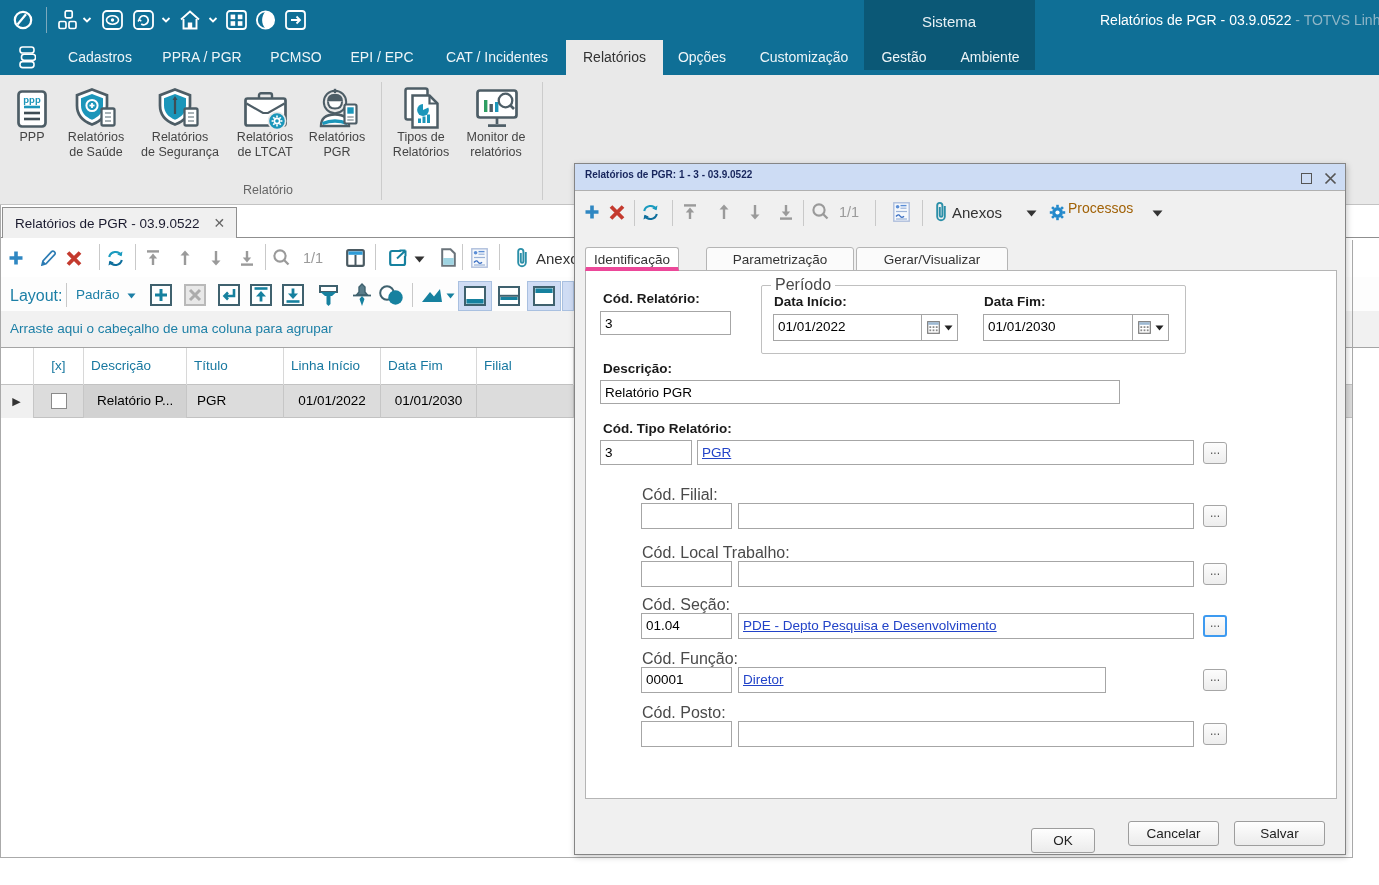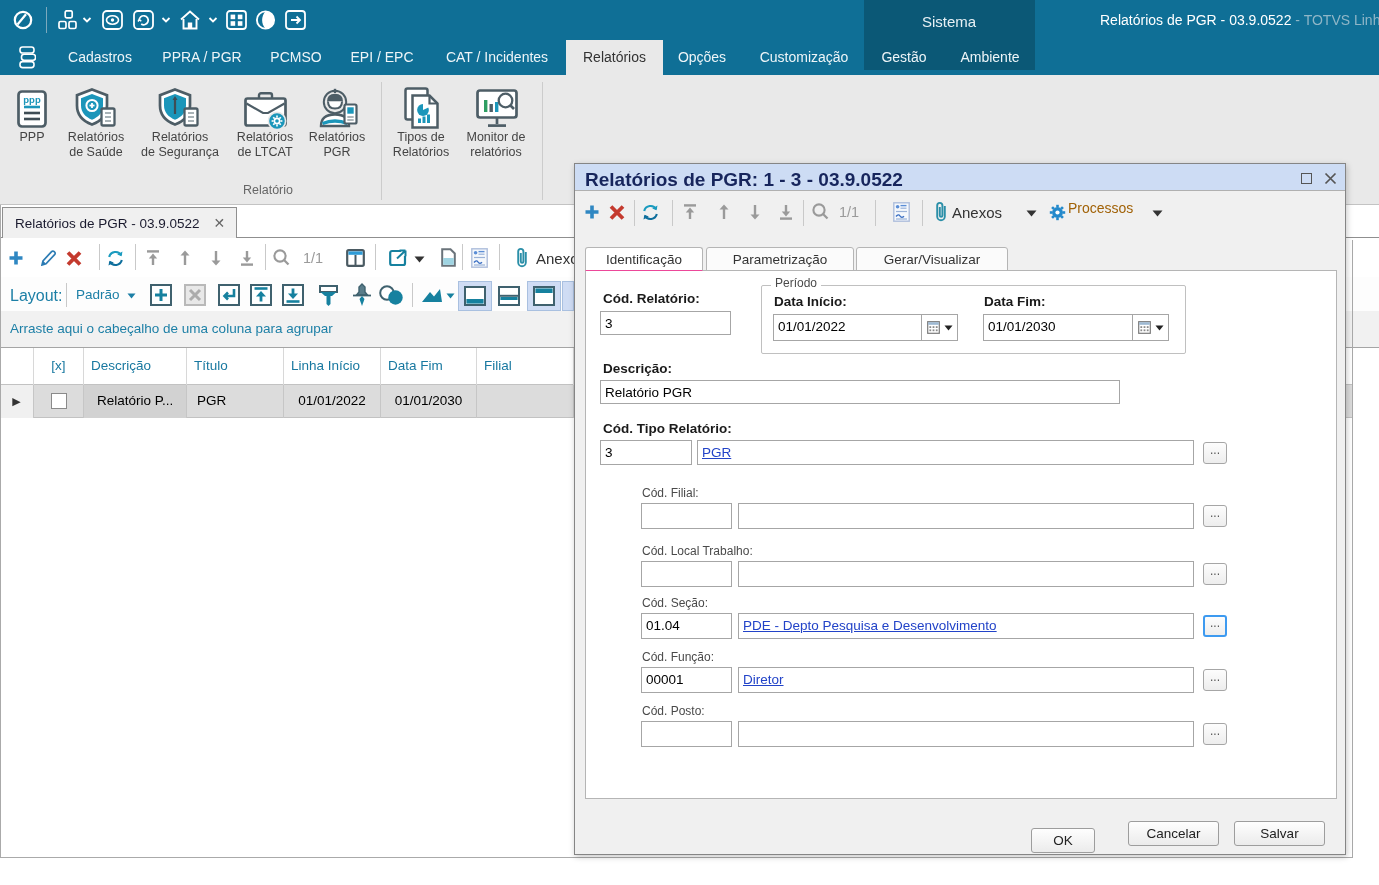--- a/index.html
+++ b/index.html
@@ -37,26 +37,26 @@
 .hcol{position:absolute;top:0;height:37px;line-height:36px;font-size:13.5px;color:#1878a0;border-right:1px solid #d8d8d8;padding-left:7px}
 #trow{left:0;top:385px;width:1352px;height:33px;background:#dcdcdc;border-bottom:1px solid #c2c2c2}
 .rcol{position:absolute;top:0;height:33px;line-height:32px;font-size:13.5px;color:#000;border-right:1px solid #c6c6c6;padding-left:7px}
 
 #lborder{left:0;top:205px;width:1px;height:652px;background:#aaa}
 #rborder{left:1352px;top:240px;width:1px;height:617px;background:#aaa}
 #bborder{left:0;top:857px;width:1353px;height:1px;background:#aaa}
 
 #dlg{left:574px;top:163px;width:772px;height:692px;background:#f0f0f0;border:1px solid #858585;box-shadow:1px 2px 6px rgba(0,0,0,.22)}
 #dttl{position:absolute;left:0;top:0;width:770px;height:27px;background:#cddcf4;border-bottom:1px solid #b0b0b0}
-#dttl b{position:absolute;left:10px;top:5px;font-size:19px;color:#17255c}
+#dttl b{position:absolute;left:10px;top:5px;font-size:10px;color:#17255c}
 #dtb{position:absolute;left:0;top:28px;width:770px;height:43px}
 #dtabs{position:absolute;left:0;top:83px;width:770px;height:24px}
 .dtab{position:absolute;top:0;height:24px;background:#fff;border:1px solid #b5b5b5;border-radius:3px 3px 0 0;text-align:center;font-size:13.5px;color:#333;line-height:23px}
 #dpanel{position:absolute;left:10px;top:106px;width:752px;height:529px;background:#fff;border:1px solid #b5b5b5}
-.lbl{position:absolute;font-size:12px;color:#4a4a4a;white-space:nowrap}
+.lbl{position:absolute;font-size:16px;color:#4a4a4a;white-space:nowrap}
 .lblb{position:absolute;font-size:13.5px;font-weight:bold;color:#1a1a1a;white-space:nowrap}
 .inp{position:absolute;background:#fff;border:1px solid #a6a6a6;font-size:13.5px;color:#000;line-height:23px;padding-left:4px;white-space:nowrap}
 .lnk{color:#2243c8;text-decoration:underline}
 .dots{position:absolute;width:24px;height:22px;background:linear-gradient(#fdfdfd,#ededed);border:1px solid #a6a6a6;border-radius:3px;text-align:center;line-height:14px;font-size:12px;color:#555}
 .btn{position:absolute;width:91px;height:25px;background:linear-gradient(#fefefe,#ebebeb);border:1px solid #9d9d9d;border-radius:3px;text-align:center;line-height:23px;font-size:13.5px;color:#222}
 .calbtn{position:absolute;right:0;top:0;bottom:0;width:36px;border-left:1px solid #a6a6a6;background:#fff;display:flex;align-items:center;justify-content:center}
 </style>
 </head>
 <body>
 <div class="abs" id="topbar">
@@ -479,21 +479,21 @@
           </g>
         </g>
         <circle cx="8.5" cy="8.5" r="2.1" fill="#fff"></circle>
       </svg>
   <div class="abs" style="left:493px;top:8px;font-size:14px;color:#a16207">Processos</div>
   <svg class="abs" style="left:577px;top:18px" width="11" height="7" viewBox="0 0 11 7">
         <path d="M0.5 0.5 H10.5 L5.5 6.5 Z" fill="#333"></path>
       </svg>
   </div>
   <div id="dtabs">
-    <div class="dtab" style="left:10px;width:118px;border-bottom:1px solid #ec4899;z-index:2">Identificação</div>
+    <div class="dtab" style="left:10px;width:94px;border-bottom:4px solid #ec4899;z-index:2">Identificação</div>
     <div class="dtab" style="left:131px;width:148px;background:#fbfbfb">Parametrização</div>
     <div class="dtab" style="left:281px;width:152px;background:#fbfbfb">Gerar/Visualizar</div>
   </div>
   <div id="dpanel"></div>
   <div class="lblb" style="left:28px;top:127px">Cód. Relatório:</div>
   <div class="inp" style="left:25px;top:147px;width:131px;height:24px">3</div>
   <div class="abs" style="left:186px;top:121px;width:425px;height:69px;border:1px solid #c0c0c0;border-radius:2px"></div>
   <div class="lbl" style="left:196px;top:112px;background:#fff;padding:0 4px">Período</div>
   <div class="lblb" style="left:199px;top:130px">Data Início:</div>
   <div class="inp" style="left:198px;top:150px;width:185px;height:27px">01/01/2022<span class="calbtn">
@@ -548,21 +548,21 @@
   <div class="inp" style="left:163px;top:397px;width:456px;height:26px"></div>
   <div class="dots" style="left:628px;top:399px">...</div>
 
   <div class="lbl" style="left:67px;top:432px">Cód. Seção:</div>
   <div class="inp" style="left:66px;top:449px;width:91px;height:26px">01.04</div>
   <div class="inp" style="left:163px;top:449px;width:456px;height:26px"><span class="lnk">PDE - Depto Pesquisa e Desenvolvimento</span></div>
   <div class="dots" style="left:628px;top:451px;border:2px solid #3d9af0;line-height:12px">...</div>
 
   <div class="lbl" style="left:67px;top:486px">Cód. Função:</div>
   <div class="inp" style="left:66px;top:503px;width:91px;height:26px">00001</div>
-  <div class="inp" style="left:163px;top:503px;width:456px;height:26px"><span class="lnk">Diretor</span></div>
+  <div class="inp" style="left:163px;top:503px;width:368px;height:26px"><span class="lnk">Diretor</span></div>
   <div class="dots" style="left:628px;top:505px">...</div>
 
   <div class="lbl" style="left:67px;top:540px">Cód. Posto:</div>
   <div class="inp" style="left:66px;top:557px;width:91px;height:26px"></div>
   <div class="inp" style="left:163px;top:557px;width:456px;height:26px"></div>
   <div class="dots" style="left:628px;top:559px">...</div>
 
   <div class="btn" style="left:456px;top:664px;width:64px">OK</div>
   <div class="btn" style="left:553px;top:657px">Cancelar</div>
   <div class="btn" style="left:659px;top:657px">Salvar</div>

